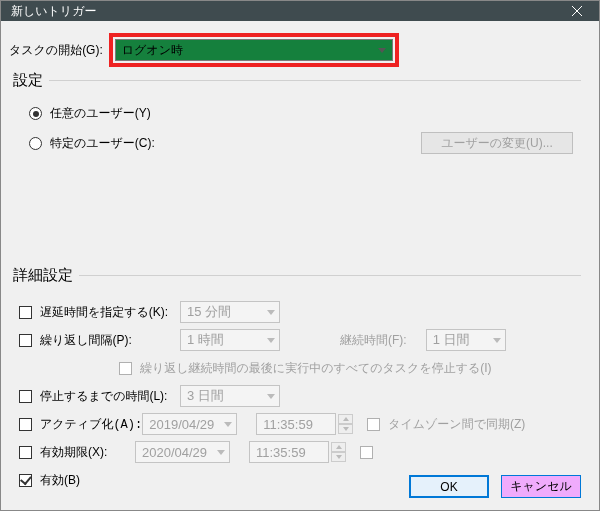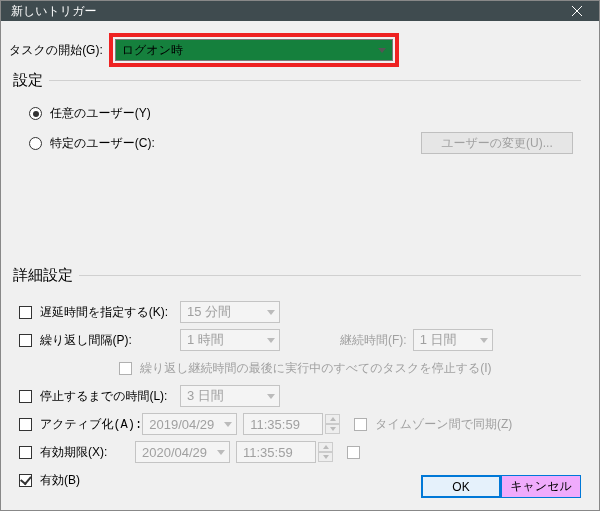--- a/index.html
+++ b/index.html
@@ -32,32 +32,32 @@
     .chk.disabled { border-color: #b0b0b0; }
     .lbl { min-width: 140px; }
     .lbl.disabled { color: #a0a0a0; }
     .combo { height: 22px; border: 1px solid #7a7a7a; background: #fff; display: flex; align-items: center; padding: 0 4px 0 6px; }
     .combo.disabled { border-color: #c4c4c4; color: #a0a0a0; background: #f4f4f4; }
     .combo .txt { flex: 1; font-size: 13px; }
     .combo .chev { border-top-color: #555; }
     .combo.disabled .chev { border-top-color: #bbb; }
     .w100 { width: 100px; }
     .w90 { width: 95px; }
-    .w80 { width: 80px; }
+    .w80 { width: 80px; margin-left: 13px; }
     .spin { display: flex; flex-direction: column; margin-left: 2px; }
     .spin-btn { width: 15px; height: 10px; border: 1px solid #999; background: #eee; display: flex; align-items: center; justify-content: center; }
     .spin-btn.disabled { border-color: #ccc; }
     .spin .up::after { content: ""; border-left: 3px solid transparent; border-right: 3px solid transparent; border-bottom: 4px solid #555; }
     .spin .down::after { content: ""; border-left: 3px solid transparent; border-right: 3px solid transparent; border-top: 4px solid #555; }
     .spin-btn.disabled.up::after { border-bottom-color: #bbb; }
     .spin-btn.disabled.down::after { border-top-color: #bbb; }
     .sub-indent-row { margin-left: 100px; }
     .right-lbl { margin-left: 60px; margin-right: 6px; }
     .right-lbl.disabled { color: #a0a0a0; }
-    .footer { position: absolute; bottom: 12px; right: 18px; display: flex; gap: 0; }
+    .footer { position: absolute; bottom: 12px; right: 18px; display: flex; gap: 12px; }
     .btn { width: 80px; height: 23px; border: 1px solid #0078d7; background: #f0abfc; display: flex; align-items: center; justify-content: center; cursor: pointer; }
     .btn.primary { border: 2px solid #0078d7; background: #e5f1fb; }
     .group2 { margin-top: 12px; }
   </style>
 </head>
 <body>
 
 <div class="window">
   <div class="titlebar">
     <span class="titlebar-text">新しいトリガー</span>

